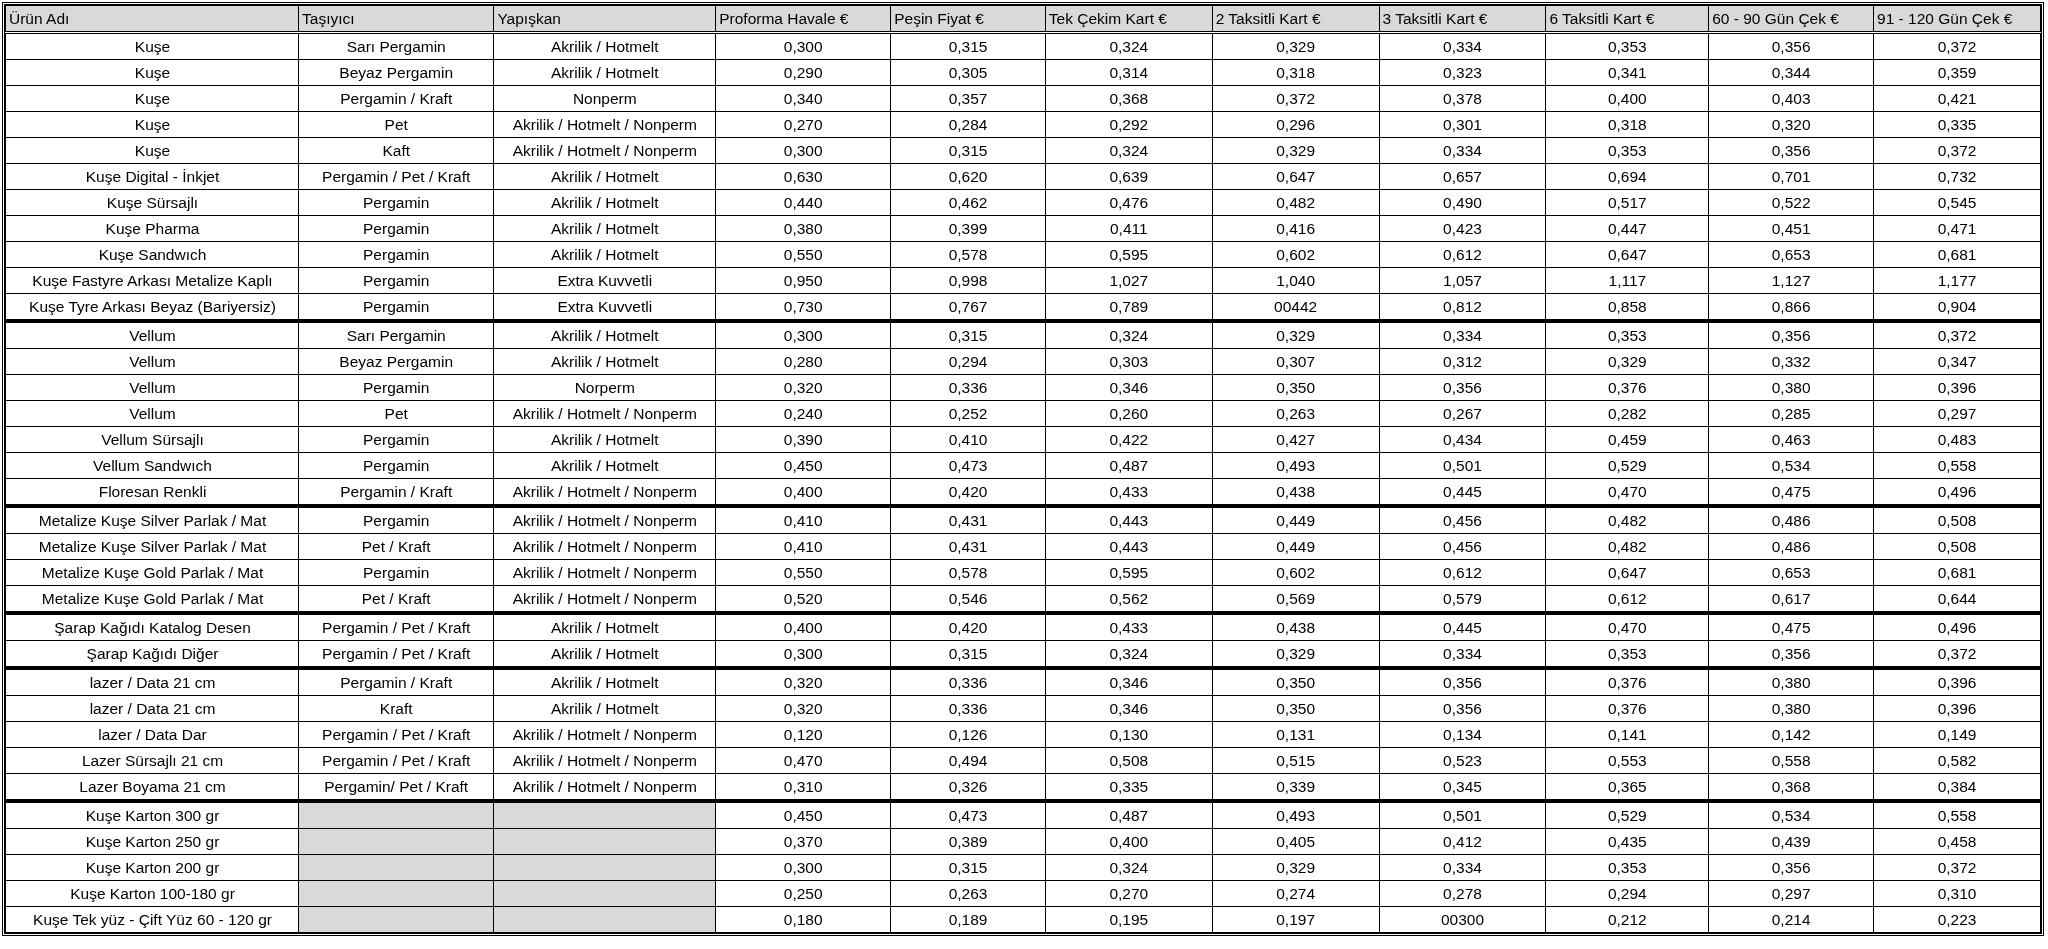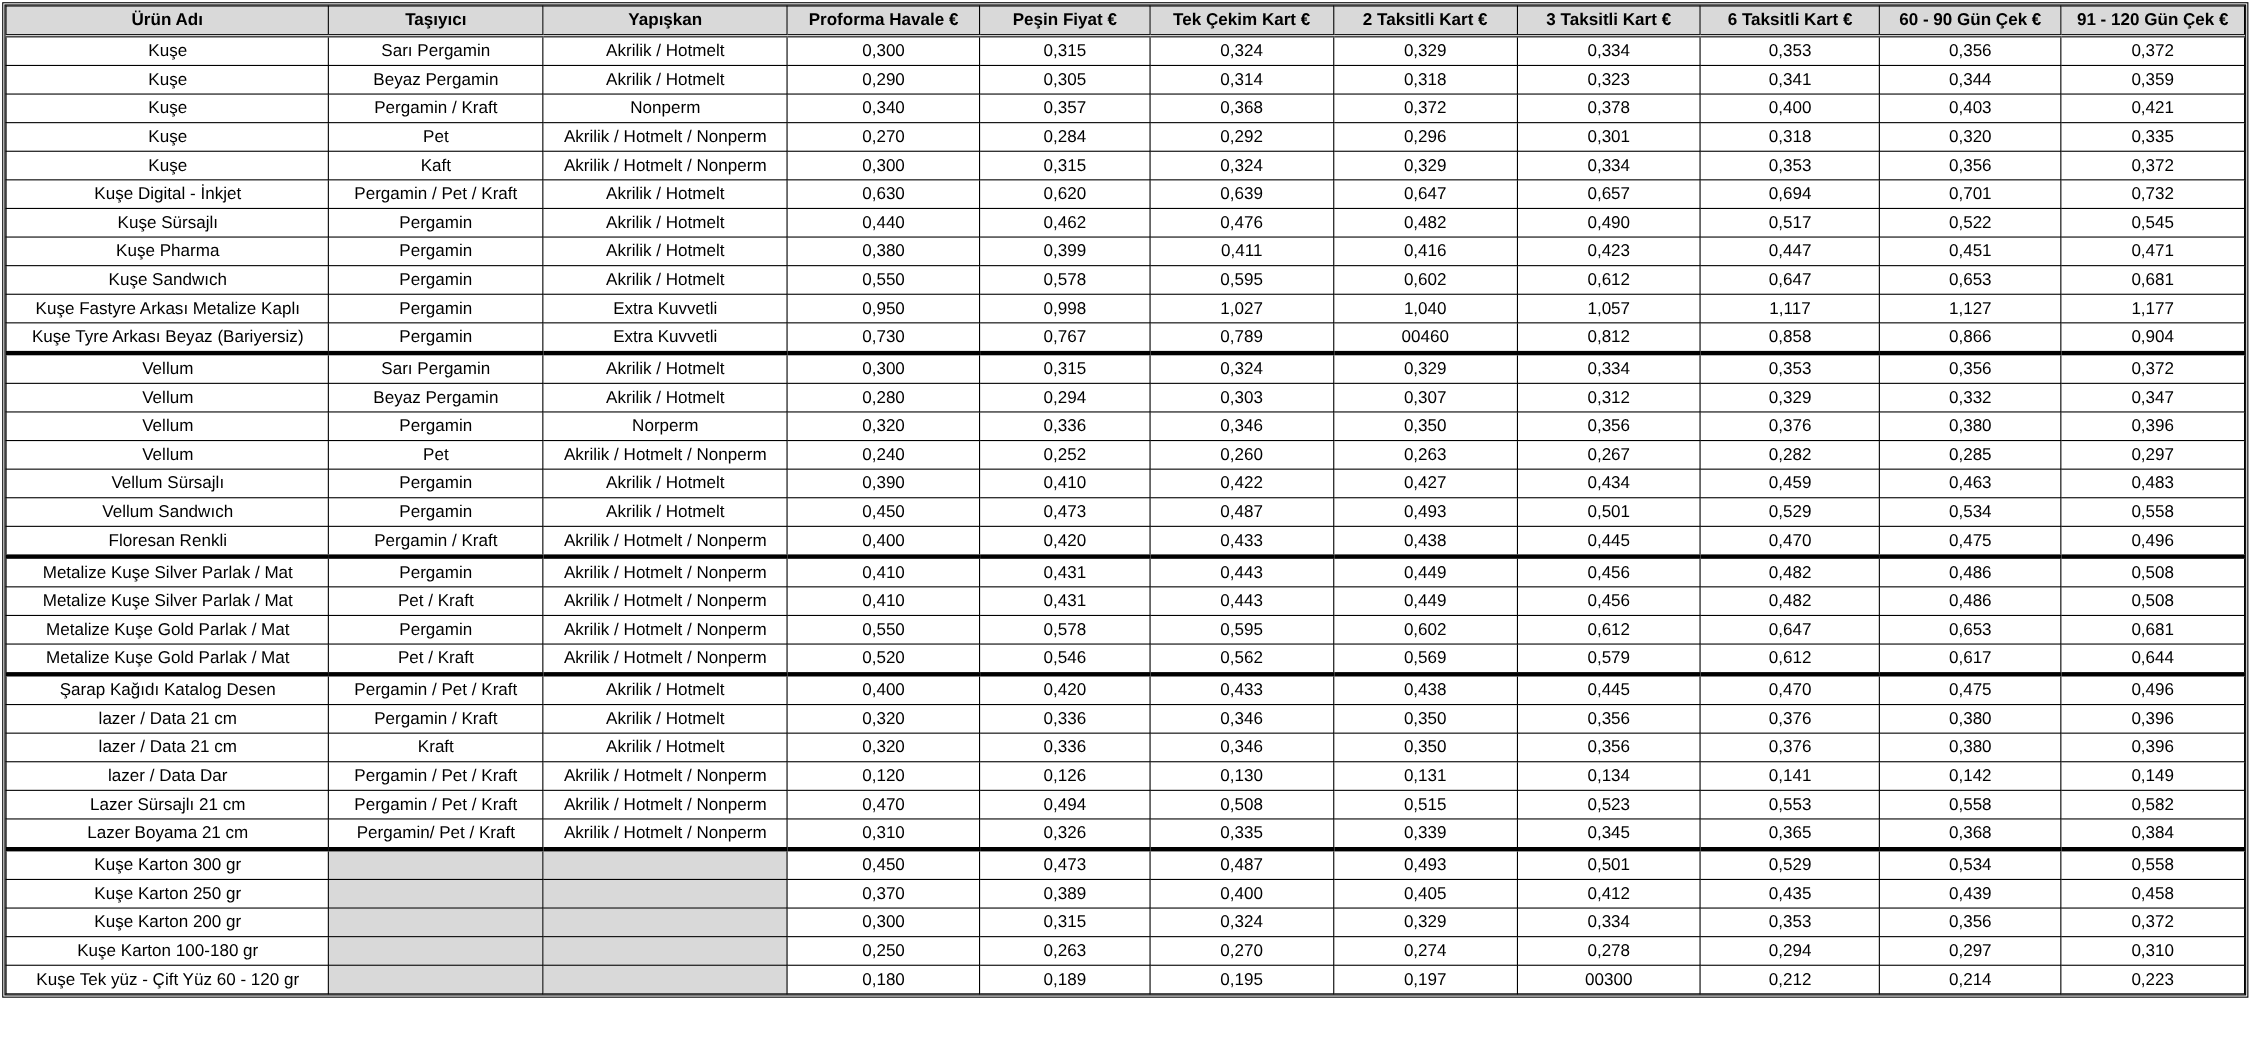--- a/index.html
+++ b/index.html
@@ -41,22 +41,22 @@
   th, td {
     border: 1px solid #000;
     height: 25px;
     padding: 0 3px;
     overflow: hidden;
     white-space: nowrap;
     line-height: 1.1;
   }
   thead th {
     background: #d9d9d9;
-    font-weight: bold;
-    text-align: center;
+    font-weight: normal;
+    text-align: left;
     border-bottom: 3px double #000;
     font-size: 15.5px;
   }
   td.product {
     text-align: center;
     padding-left: 4px;
   }
   td.center {
     text-align: center;
   }
@@ -232,21 +232,21 @@
             <td class="center">1,127</td>
             <td class="center">1,177</td>
           </tr>
           <tr class="group-end">
             <td class="product">Kuşe Tyre Arkası Beyaz (Bariyersiz)</td>
             <td class="center">Pergamin</td>
             <td class="center">Extra Kuvvetli</td>
             <td class="center">0,730</td>
             <td class="center">0,767</td>
             <td class="center">0,789</td>
-            <td class="center">00460</td>
+            <td class="center">00442</td>
             <td class="center">0,812</td>
             <td class="center">0,858</td>
             <td class="center">0,866</td>
             <td class="center">0,904</td>
           </tr>
           <tr>
             <td class="product">Vellum</td>
             <td class="center">Sarı Pergamin</td>
             <td class="center">Akrilik / Hotmelt</td>
             <td class="center">0,300</td>
@@ -394,20 +394,33 @@
             <td class="center">Akrilik / Hotmelt</td>
             <td class="center">0,400</td>
             <td class="center">0,420</td>
             <td class="center">0,433</td>
             <td class="center">0,438</td>
             <td class="center">0,445</td>
             <td class="center">0,470</td>
             <td class="center">0,475</td>
             <td class="center">0,496</td>
           </tr>
+          <tr class="group-end">
+            <td class="product">Şarap Kağıdı  Diğer</td>
+            <td class="center">Pergamin / Pet / Kraft</td>
+            <td class="center">Akrilik / Hotmelt</td>
+            <td class="center">0,300</td>
+            <td class="center">0,315</td>
+            <td class="center">0,324</td>
+            <td class="center">0,329</td>
+            <td class="center">0,334</td>
+            <td class="center">0,353</td>
+            <td class="center">0,356</td>
+            <td class="center">0,372</td>
+          </tr>
           <tr>
             <td class="product">lazer / Data 21 cm</td>
             <td class="center">Pergamin / Kraft</td>
             <td class="center">Akrilik / Hotmelt</td>
             <td class="center">0,320</td>
             <td class="center">0,336</td>
             <td class="center">0,346</td>
             <td class="center">0,350</td>
             <td class="center">0,356</td>
             <td class="center">0,376</td>

